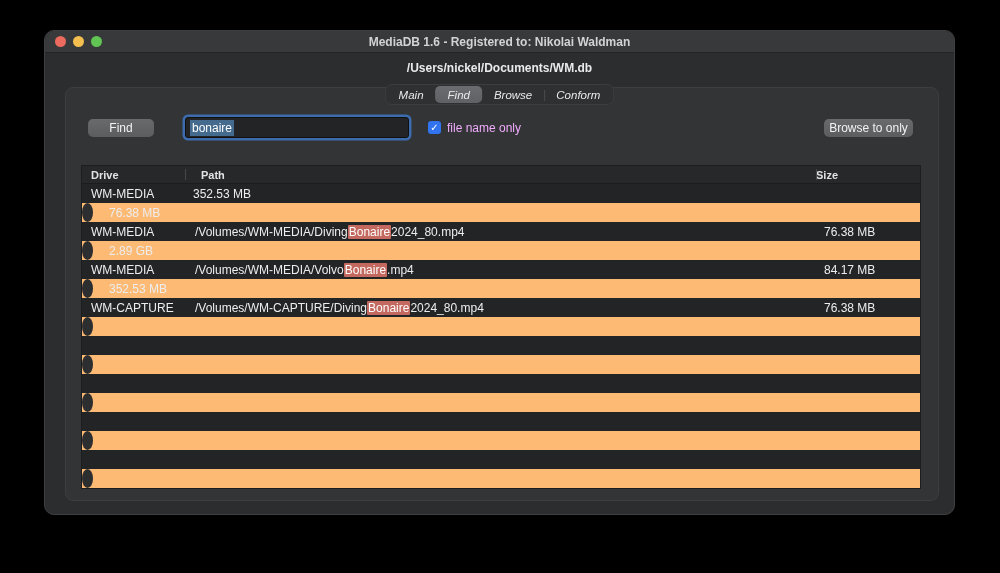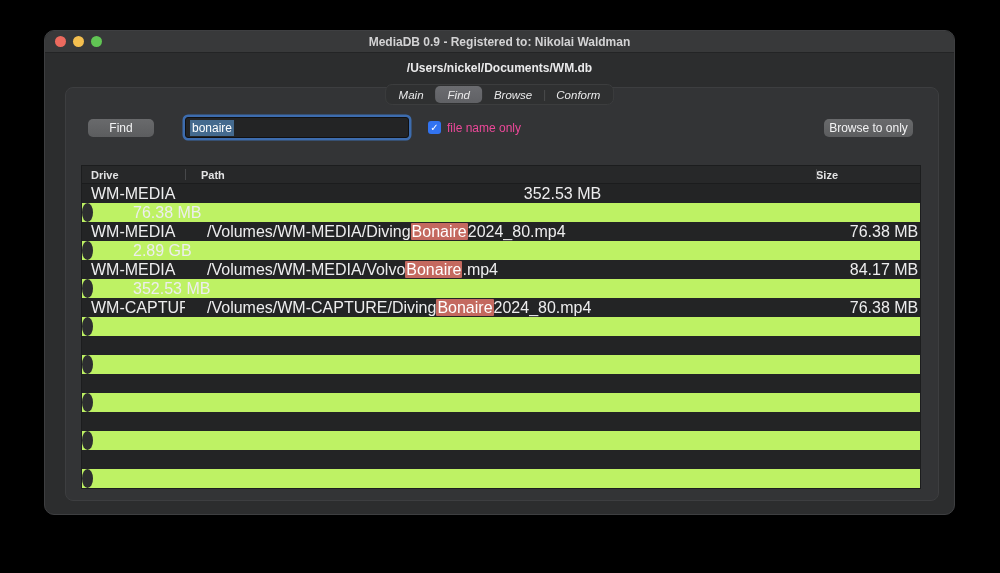--- a/index.html
+++ b/index.html
@@ -44,55 +44,55 @@
   .search { position:absolute; left:140px; top:86px; width:224px; height:21px;
             background:#232425; border:1px solid #101011; border-radius:3px;
             box-shadow:0 0 0 2.5px #3d6cae; display:flex; align-items:center;
             padding-left:4px; font-size:12px; color:#fff; z-index:2; }
   .search .sel { background:#446a8e; padding:1px 2px; }
 
   .checkbox { position:absolute; left:383px; top:90px; width:13px; height:13px;
               background:#3273f0; border-radius:3px; color:#fff; font-size:10px;
               line-height:13px; text-align:center; z-index:2; }
   .checkbox-label { position:absolute; left:402px; top:90px; font-size:12px;
-                    color:#ec4899; z-index:2; }
+                    color:#f0abfc; z-index:2; }
 
   .table { position:absolute; left:36px; top:134px; width:840px; height:324px;
-           border:1px solid #1c1d1e; background:#bef264; overflow:hidden; z-index:2; }
+           border:1px solid #1c1d1e; background:#fdba74; overflow:hidden; z-index:2; }
   .thead { height:18px; background:#272829; border-bottom:1px solid #1b1c1d;
            display:flex; align-items:center; font-size:11px; font-weight:bold;
            color:#e3e3e4; }
   .th { position:relative; height:100%; display:flex; align-items:center; }
   .th+.th::before { content:""; position:absolute; left:0; top:3px; height:11px;
                     width:1px; background:#47484a; }
   .th-drive { width:103px; padding-left:9px; }
   .th-path  { width:631px; padding-left:16px; }
   .th-size  { flex:1; }
 
-  .row { height:19px; display:flex; align-items:center; font-size:16px;
-         color:#ededee; white-space:nowrap;gap:12px; }
+  .row { height:19px; display:flex; align-items:center; font-size:12px;
+         color:#ededee; white-space:nowrap; }
   .row.dark  { background:#232425; }
   .row.light { background:#2d2e30; }
   .cell-drive { width:103px; padding-left:9px; overflow:hidden; }
   .cell-path  { width:631px; padding-left:10px; overflow:hidden; }
-  .cell-size  { flex:1; padding-left:8px;text-align:center; }
+  .cell-size  { flex:1; padding-left:8px; }
   .hl { background:#c4695f; color:#fff; padding:0 1px; border-radius:1px; }
 </style>
 </head>
 <body>
 
 <div class="window">
 
   <div class="titlebar">
     <div class="traffic">
       <div class="light red"></div>
       <div class="light yellow"></div>
       <div class="light green"></div>
     </div>
-    <div class="title">MediaDB 0.9 - Registered to: Nikolai Waldman</div>
+    <div class="title">MediaDB 1.6 - Registered to: Nikolai Waldman</div>
   </div>
 
   <div class="dbpath">/Users/nickel/Documents/WM.db</div>
 
   <div class="panel"></div>
 
   <div class="tabbar">
       <div class="tab">Main</div>
       <div class="tab selected">Find</div>
       <div class="tab">Browse</div>

